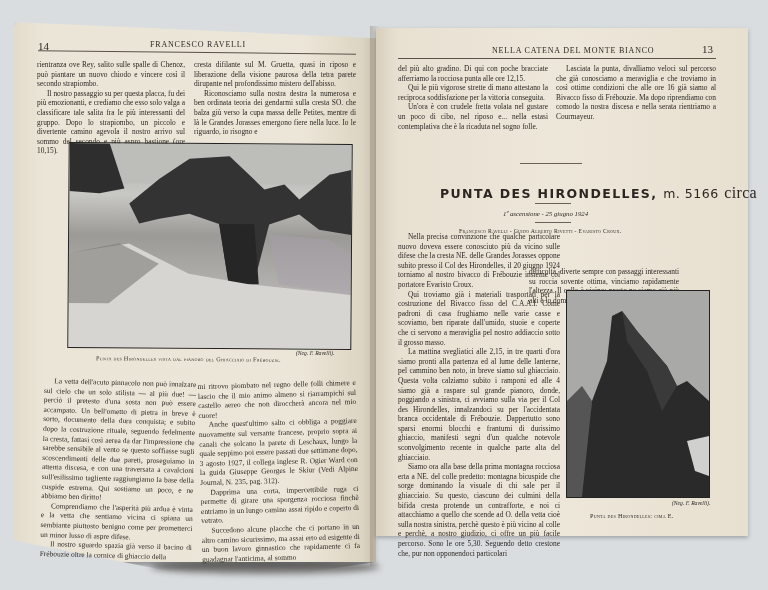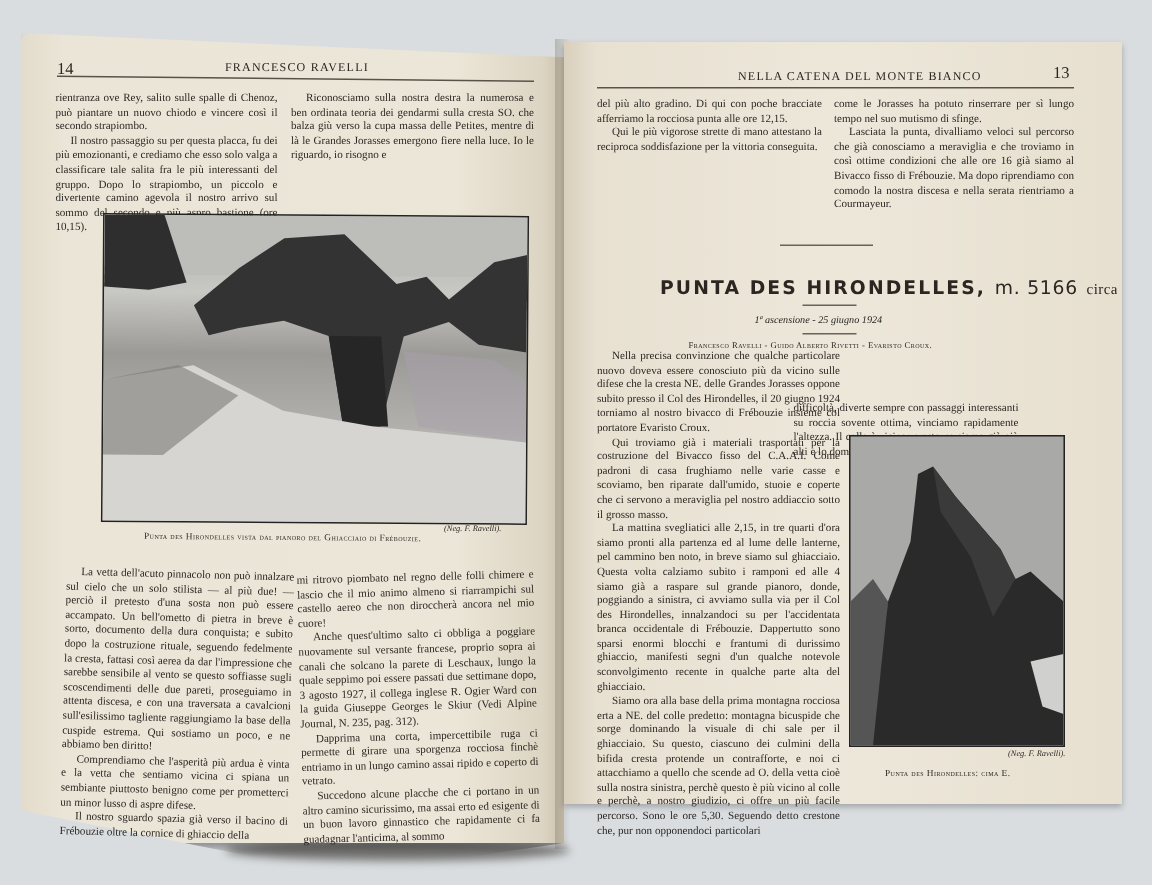--- a/index.html
+++ b/index.html
@@ -18,41 +18,42 @@
   .pnum{position:absolute;font-size:11px;}
   .rule{position:absolute;height:1px;background:#5a5249;}
   .col{position:absolute;font-size:7.4px;line-height:9.6px;text-align:justify;}
   .col p{margin:0;text-indent:10px;}
   .col p.noindent{text-indent:0;}
   .photo{position:absolute;border:1px solid #222;overflow:hidden;}
   .caption{position:absolute;font-size:6.2px;letter-spacing:0.3px;font-variant:small-caps;}
   .credit{position:absolute;font-size:5.6px;font-style:italic;}
   .title{position:absolute;font-family:"DejaVu Sans",sans-serif;font-size:12.5px;letter-spacing:1.4px;font-weight:bold;color:#2b2622;white-space:nowrap;}
   .title .alt{font-weight:normal;letter-spacing:0.5px;}
-  .title .circa{font-family:"Liberation Serif",serif;font-weight:normal;font-size:10px;letter-spacing:0.3px;}
+  .title .circa{font-family:"Liberation Serif",serif;font-weight:normal;font-size:16px;letter-spacing:0.3px;}
   .subtitle{position:absolute;font-size:6.8px;font-style:italic;}
   .authors{position:absolute;font-size:5.8px;font-variant:small-caps;letter-spacing:0.3px;}
   .hr{position:absolute;height:1px;background:#6a6157;}
 </style>
 </head>
 <body>
 
 <div></div>
 <div class="shadow-bottom"></div>
 
 <div class="page page-left"></div>
 <div class="pnum" style="left:38px;top:40px;">14</div>
 <div class="run" style="left:150px;top:40px;">FRANCESCO RAVELLI</div>
 <div class="rule" style="left:38px;top:52px;width:318px;transform:rotate(0.6deg);"></div>
 
 <div class="col" style="left:37px;top:60px;width:148px;">
   <p class="noindent">rientranza ove Rey, salito sulle spalle di Chenoz, può piantare un nuovo chiodo e vincere così il secondo strapiombo.</p>
   <p>Il nostro passaggio su per questa placca, fu dei più emozionanti, e crediamo che esso solo valga a classificare tale salita fra le più interessanti del gruppo. Dopo lo strapiombo, un piccolo e divertente camino agevola il nostro arrivo sul sommo del secondo e più aspro bastione (ore 10,15).</p>
 </div>
 <div class="col" style="left:194px;top:60px;width:162px;">
+  <p class="noindent">cresta difilante sul M. Gruetta, quasi in riposo e liberazione della visione paurosa della tetra parete dirupante nel profondissimo mistero dell'abisso.</p>
   <p>Riconosciamo sulla nostra destra la numerosa e ben ordinata teoria dei gendarmi sulla cresta SO. che balza giù verso la cupa massa delle Petites, mentre di là le Grandes Jorasses emergono fiere nella luce. Io le riguardo, io risogno e</p>
 </div>
 
 <div class="photo" style="left:68px;top:143px;width:282px;height:204px;transform:rotate(0.4deg);background:linear-gradient(180deg,#aaa 0%,#c8c8c4 25%,#9c9a96 45%,#b3b1ad 70%,#d2d0cc 85%,#c6c4c0 100%);">
   <svg width="282" height="204" viewBox="0 0 282 204">
     <rect width="282" height="40" fill="#bdbdba"></rect>
     <polygon points="0,0 40,0 55,45 30,50 0,48" fill="#2e2e2e"></polygon>
     <polygon points="60,60 90,35 120,15 160,12 195,45 215,40 230,55 260,30 282,25 282,90 250,85 230,70 200,80 185,140 160,140 150,80 120,70 90,75 70,80" fill="#333"></polygon>
     <polygon points="150,80 185,80 190,140 160,140" fill="#262626"></polygon>
     <polygon points="0,110 60,100 120,130 180,140 282,150 282,204 0,204" fill="#d6d5d1"></polygon>
@@ -78,23 +79,23 @@
 <div class="gutter"></div>
 
 <div class="page page-right"></div>
 <div class="run" style="left:492px;top:46px;text-align:center;">NELLA CATENA DEL MONTE BIANCO</div>
 <div class="pnum" style="left:702px;top:43px;">13</div>
 <div class="rule" style="left:398px;top:58px;width:318px;"></div>
 
 <div class="col" style="left:398px;top:64px;width:150px;">
   <p class="noindent">del più alto gradino. Di qui con poche bracciate afferriamo la rocciosa punta alle ore 12,15.</p>
   <p>Qui le più vigorose strette di mano attestano la reciproca soddisfazione per la vittoria conseguita.</p>
+  <p>Un'ora è con crudele fretta volata nel gustare un poco di cibo, nel riposo e... nella estasi contemplativa che è la ricaduta nel sogno folle.</p>
 </div>
 <div class="col" style="left:556px;top:64px;width:160px;">
-  <p class="noindent">come le Jorasses ha potuto rinserrare per sì lungo tempo nel suo mutismo di sfinge.</p>
   <p>Lasciata la punta, divalliamo veloci sul percorso che già conosciamo a meraviglia e che troviamo in così ottime condizioni che alle ore 16 già siamo al Bivacco fisso di Frébouzie. Ma dopo riprendiamo con comodo la nostra discesa e nella serata rientriamo a Courmayeur.</p>
 </div>
 
 <div class="hr" style="left:520px;top:163px;width:62px;"></div>
 <div class="title" style="left:440px;top:184px;">
   <span>PUNTA DES HIRONDELLES,</span>
   <span class="alt">m. 5166</span>
   <span class="circa">circa</span>
 </div>
 <div class="hr" style="left:535px;top:203px;width:36px;"></div>

